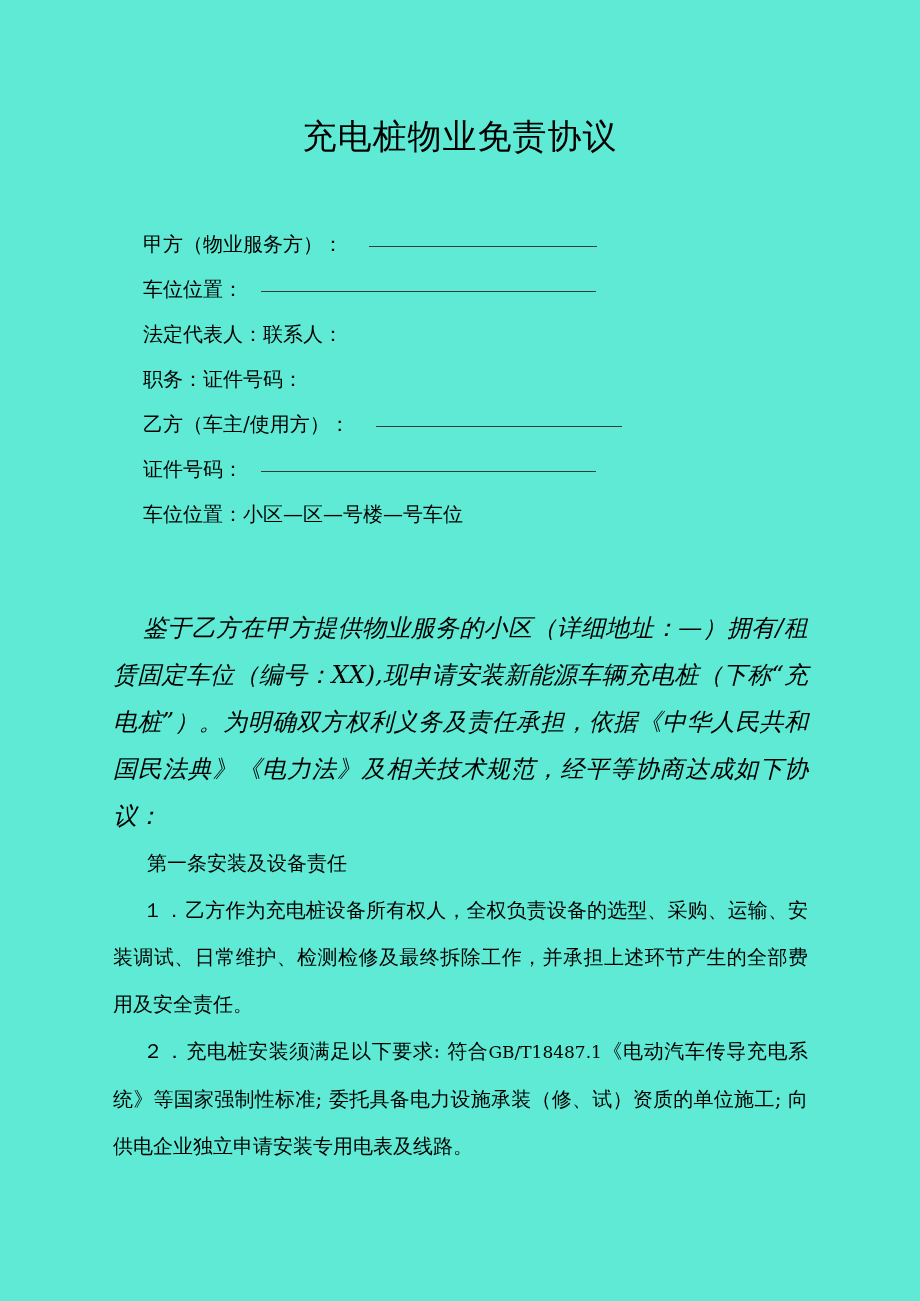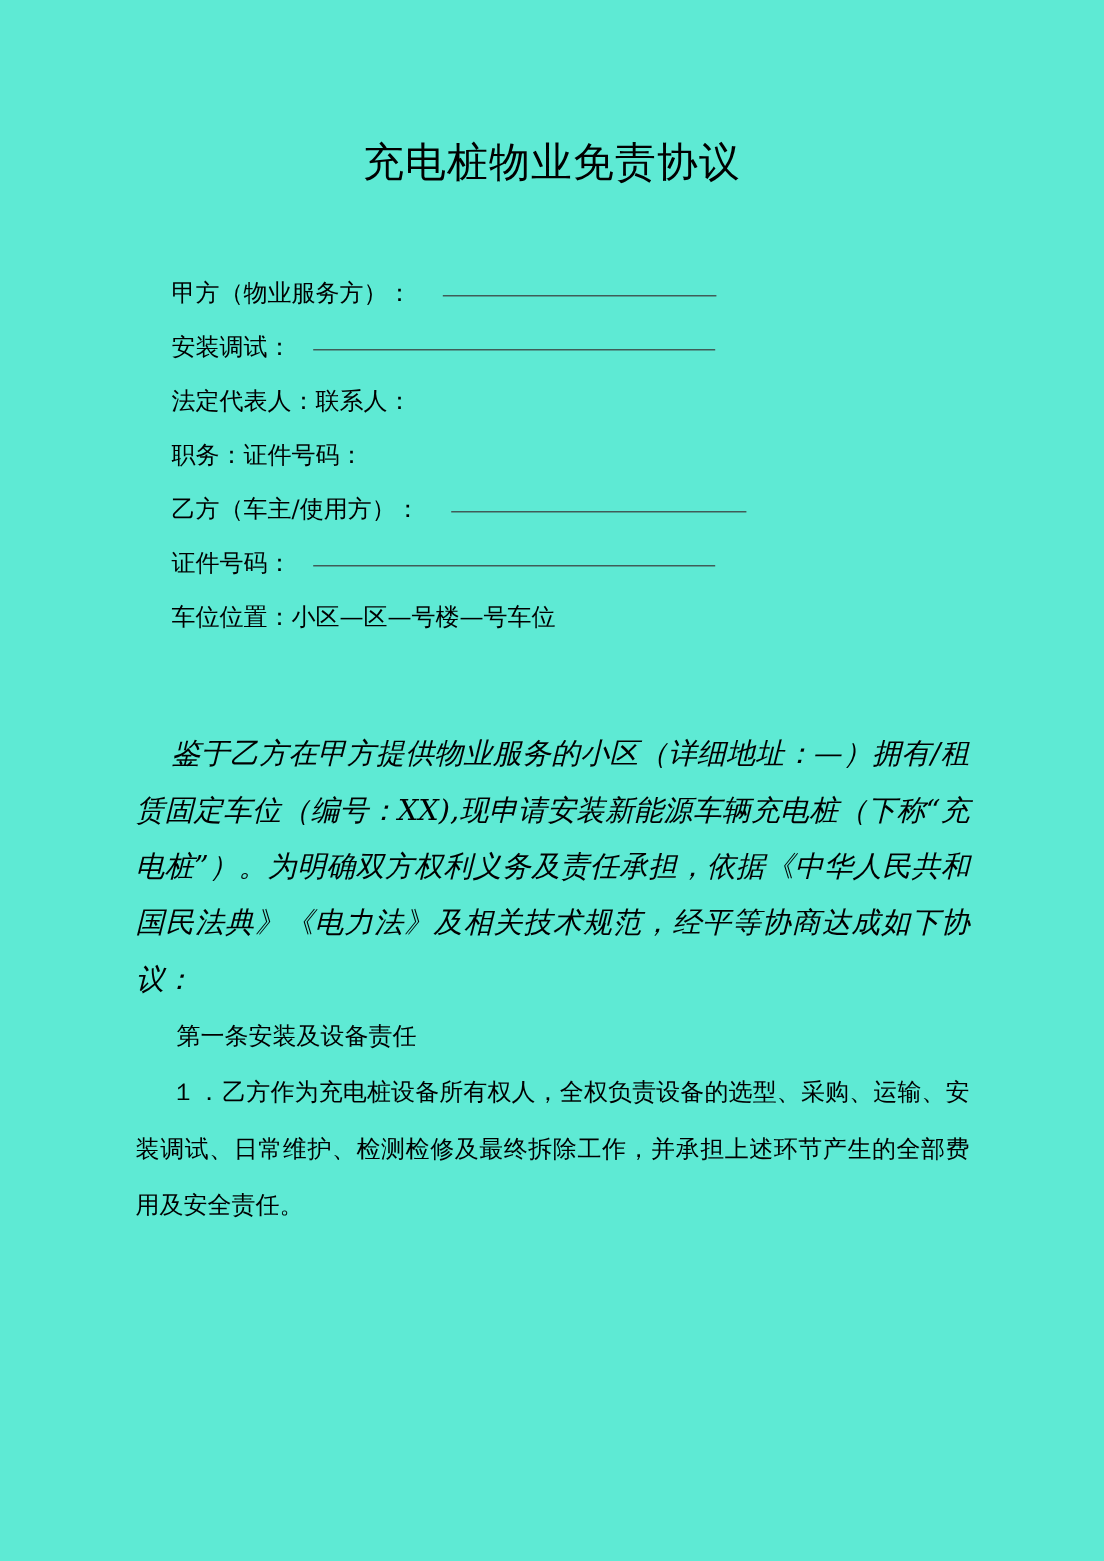--- a/index.html
+++ b/index.html
@@ -117,21 +117,21 @@
   <div class="doc-title">充电桩物业免责协议</div>
 
   <div class="form-block">
 
     <div class="form-row">
       <span class="form-label">甲方（物业服务方）：</span>
       <span class="blank-line blank-a"></span>
     </div>
 
     <div class="form-row">
-      <span class="form-label">安装调试：</span>
+      <span class="form-label">车位位置：</span>
       <span class="blank-line blank-b"></span>
     </div>
 
     <div class="form-row">
       <span class="form-label">法定代表人：联系人：</span>
     </div>
 
     <div class="form-row">
       <span class="form-label">职务：证件号码：</span>
     </div>
@@ -154,16 +154,17 @@
   </div>
 
   <div class="body-block">
 
     <p class="para indent">鉴于乙方在甲方提供物业服务的小区（详细地址：—）拥有/租赁固定车位（编号：XX),现申请安装新能源车辆充电桩（下称“充电桩”）。为明确双方权利义务及责任承担，依据《中华人民共和国民法典》《电力法》及相关技术规范，经平等协商达成如下协议：</p>
 
     <p class="heading-line">第一条安装及设备责任</p>
 
     <p class="clause"><span class="numlbl">１．</span><span>乙方作为充电桩设备所有权人，全权负责设备的选型、采购、运输、安装调试、日常维护、检测检修及最终拆除工作，并承担上述环节产生的全部费用及安全责任。</span></p>
 
+    <p class="clause"><span class="numlbl">２．</span><span>充电桩安装须满足以下要求: 符合</span><span class="gbnum">GB/T18487.1</span><span>《电动汽车传导充电系统》等国家强制性标准; 委托具备电力设施承装（修、试）资质的单位施工; 向供电企业独立申请安装专用电表及线路。</span></p>
 
   </div>
 
 </div>
 
 </body></html>

